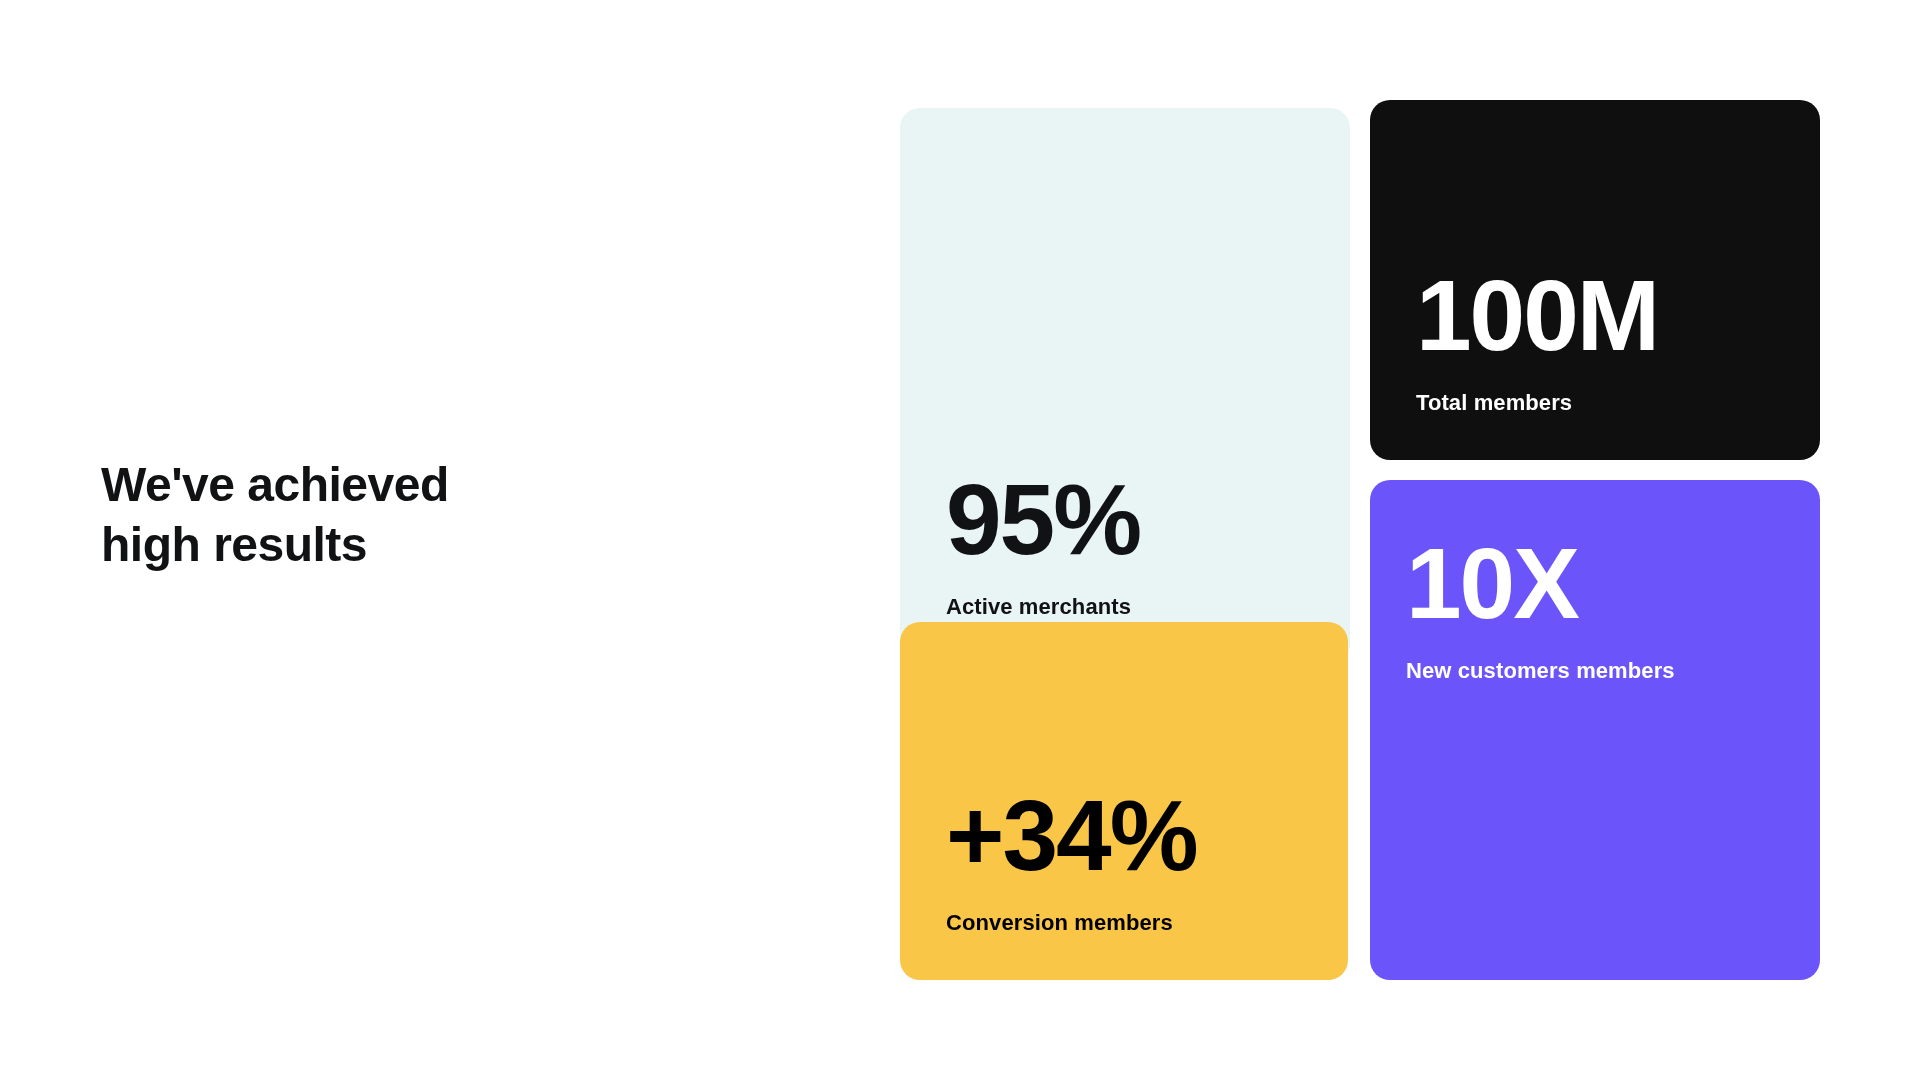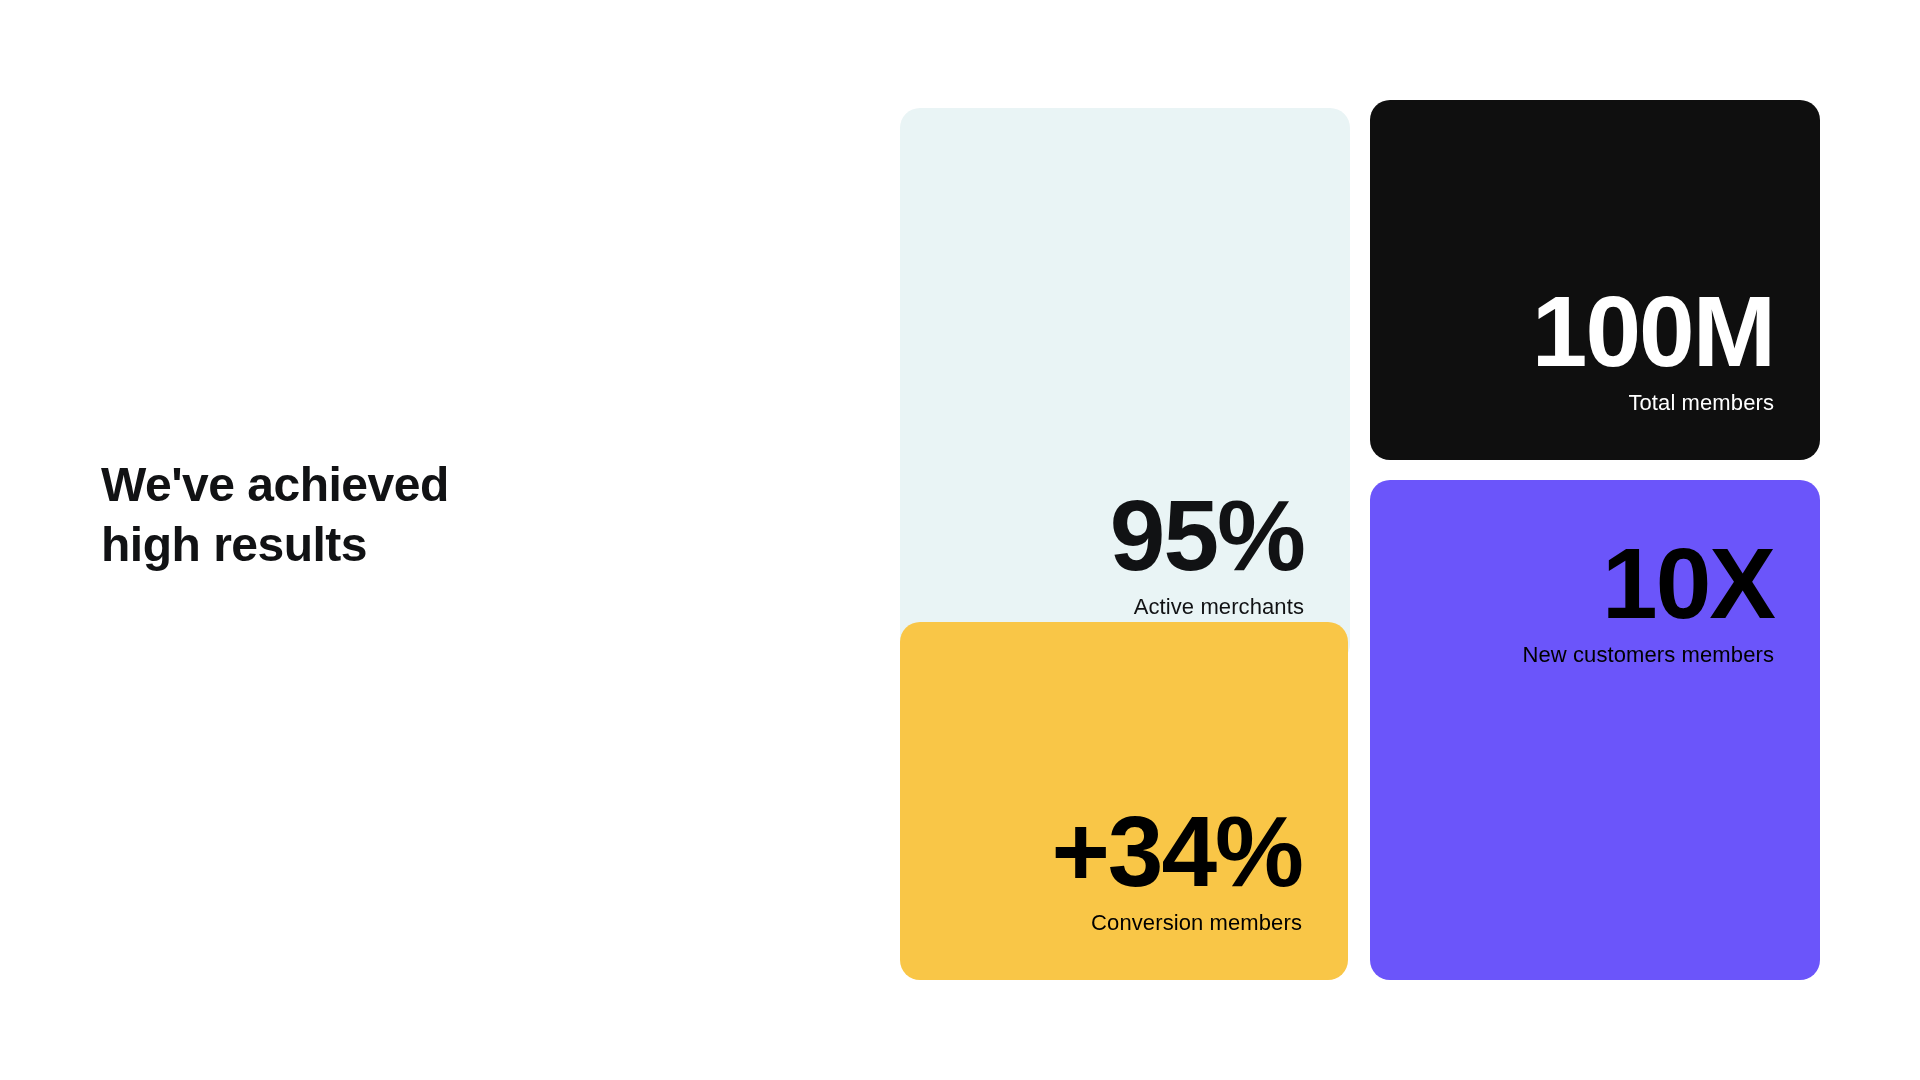--- a/index.html
+++ b/index.html
@@ -49,40 +49,39 @@
   }
 
   .card {
     position: absolute;
     border-radius: 20px;
     padding: 0 46px 44px 46px;
     display: flex;
     flex-direction: column;
     justify-content: flex-end;
     overflow: hidden;
-    align-items: flex-end;
   }
 
   .card.anchor-top {
     justify-content: flex-start;
     padding: 52px 46px 0 46px;
   }
 
   .card-value {
     font-size: 100px;
     font-weight: 700;
     line-height: 1.02;
     letter-spacing: -2px;
   }
 
   .card-label {
     font-size: 22px;
-    font-weight: 400;
+    font-weight: 700;
     letter-spacing: 0.1px;
-    margin-top: 8px;
+    margin-top: 24px;
   }
 
   
   .card-merchants {
     left: 0px;   top: 8px;
     width: 450px; height: 556px;
   }
   .card-members {
     left: 470px; top: 0px;
     width: 450px; height: 360px;
@@ -116,19 +115,19 @@
     <div class="card card-members" style="background: rgb(15, 15, 15); color: rgb(255, 255, 255);">
       <div class="card-value">100M</div>
       <div class="card-label">Total members</div>
     </div>
 
     <div class="card card-conversion" style="background: rgb(249, 198, 71); color: #000000;">
       <div class="card-value">+34%</div>
       <div class="card-label">Conversion members</div>
     </div>
 
-    <div class="card card-growth anchor-top" style="background: rgb(107, 85, 250); color: #000000; padding-left: 36px;">
+    <div class="card card-growth anchor-top" style="background: rgb(107, 85, 250); color: #ffffff; padding-left: 36px;">
       <div class="card-value">10X</div>
       <div class="card-label">New customers members</div>
     </div>
 
   </div>
 </section>
 
 </body></html>

